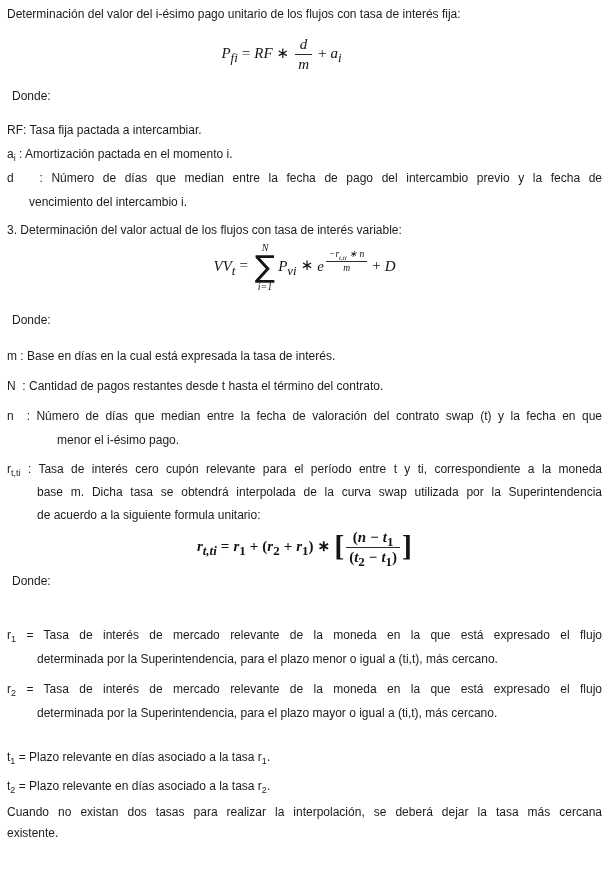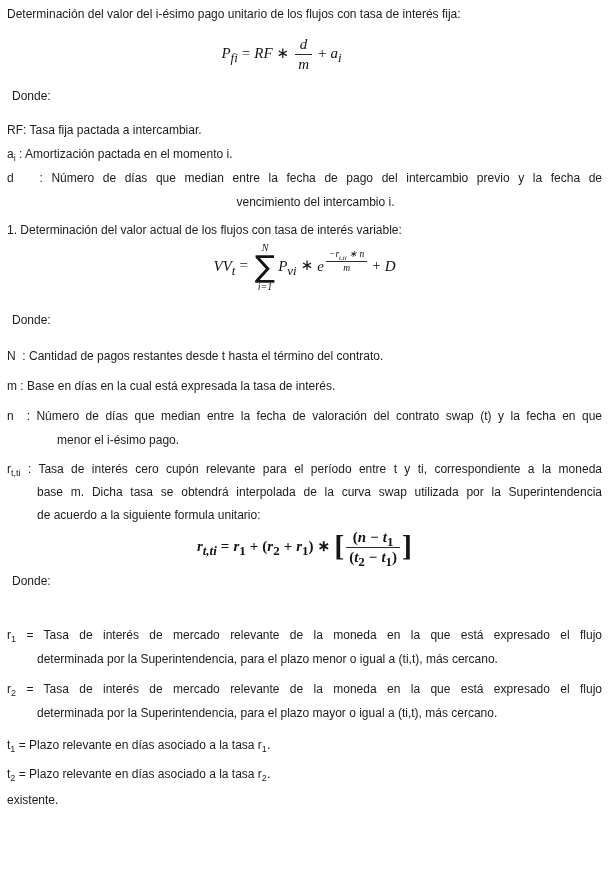--- a/index.html
+++ b/index.html
@@ -17,21 +17,21 @@
   .donde { margin:14px 0 14px 5px; }
   .donde2 { margin:20px 0 16px 5px; }
   .donde3 { margin:6px 0 34px 5px; }
   .heading { margin:8px 0 4px 0; line-height:16px; }
 
   .def { line-height:24px; margin:0; }
   .def.mb { margin-bottom:6px; }
   .def.tight { line-height:23px; }
   .jline { text-align:justify; text-align-last:justify; text-justify:inter-word; }
   .lline { text-align:left; }
-  .cont22 { padding-left:22px;text-align:center; }
+  .cont22 { padding-left:22px; }
   .cont30 { padding-left:30px; }
   .cont50 { padding-left:50px; }
 
   sub.bs { font-size:9px; line-height:0; }
 
   .closing { line-height:21px; margin-top:4px; }
 
   
   .formula {
     text-align:center;
@@ -77,35 +77,35 @@
     <div class="lline"><span>RF:</span><span> </span><span>Tasa fija pactada a intercambiar.</span></div>
   </div>
   <div class="def">
     <div class="lline"><span>a</span><sub class="bs">i</sub><span>&nbsp;: </span><span>Amortización pactada en el momento i.</span></div>
   </div>
   <div class="def">
     <div class="jline"><span>d</span><span>&nbsp;&nbsp;&nbsp;: </span><span>Número de días que median entre la fecha de pago del intercambio previo y la fecha de</span></div>
     <div class="lline cont22">vencimiento del intercambio i.</div>
   </div>
 
-  <div class="tline heading">1. Determinación del valor actual de los flujos con tasa de interés variable:</div>
+  <div class="tline heading">3. Determinación del valor actual de los flujos con tasa de interés variable:</div>
 
   <div class="formula f2"><span class="mi">VV</span><sub class="ms it">t</sub><span class="mo">=</span><span class="sum">
         <span class="lim">N</span>
         <span class="sigma">∑</span>
         <span class="lim">i=1</span>
       </span><span class="mi">P</span><sub class="ms it">vi</sub><span class="mo">∗</span><span class="mi">e</span><span class="exp"><span class="frac"><span class="num"><span class="mi">−r</span><sub class="ms it">t,ti</sub><span class="mi">&nbsp;∗ n</span></span><span class="den mi">m</span></span></span><span class="mo">+</span><span class="mi">D</span></div>
 
   <div class="tline donde2">Donde:</div>
 
   <div class="def mb">
-    <div class="lline"><span>N</span><span>&nbsp;&nbsp;: </span><span>Cantidad de pagos restantes desde t hasta el término del contrato.</span></div>
+    <div class="lline"><span>m</span><span>&nbsp;: </span><span>Base en días en la cual está expresada la tasa de interés.</span></div>
   </div>
   <div class="def mb">
-    <div class="lline"><span>m</span><span>&nbsp;: </span><span>Base en días en la cual está expresada la tasa de interés.</span></div>
+    <div class="lline"><span>N</span><span>&nbsp;&nbsp;: </span><span>Cantidad de pagos restantes desde t hasta el término del contrato.</span></div>
   </div>
   <div class="def mb">
     <div class="jline"><span>n</span><span>&nbsp;&nbsp;: </span><span>Número de días que median entre la fecha de valoración del contrato swap (t) y la fecha en que</span></div>
     <div class="lline cont50">menor el i-ésimo pago.</div>
   </div>
   <div class="def tight">
     <div class="jline"><span>r</span><sub class="bs">t,ti</sub><span>&nbsp;: </span><span>Tasa de interés cero cupón relevante para el período entre t y ti, correspondiente a la moneda</span></div>
     <div class="jline cont30">base m. Dicha tasa se obtendrá interpolada de la curva swap utilizada por la Superintendencia</div>
     <div class="lline cont30">de acuerdo a la siguiente formula unitario:</div>
   </div>
@@ -115,24 +115,25 @@
   <div class="tline donde3">Donde:</div>
 
   <div class="def mb">
     <div class="jline"><span>r</span><sub class="bs">1</sub><span>&nbsp;= </span><span>Tasa de interés de mercado relevante de la moneda en la que está expresado el flujo</span></div>
     <div class="lline cont30">determinada por la Superintendencia, para el plazo menor o igual a (ti,t), más cercano.</div>
   </div>
   <div class="def">
     <div class="jline"><span>r</span><sub class="bs">2</sub><span>&nbsp;= </span><span>Tasa de interés de mercado relevante de la moneda en la que está expresado el flujo</span></div>
     <div class="lline cont30">determinada por la Superintendencia, para el plazo mayor o igual a (ti,t), más cercano.</div>
   </div>
-  <div class="def" style="margin-top:8px;">
+  <div class="def" style="margin-top:20px;">
     <div class="lline"><span>t</span><sub class="bs">1</sub><span>&nbsp;= </span><span>Plazo relevante en días asociado a la tasa r</span><sub class="bs">1</sub><span>.</span></div>
   </div>
   <div class="def" style="margin-top:5px;">
     <div class="lline"><span>t</span><sub class="bs">2</sub><span>&nbsp;= </span><span>Plazo relevante en días asociado a la tasa r</span><sub class="bs">2</sub><span>.</span></div>
   </div>
 
   <div class="closing">
+    <div class="jline">Cuando no existan dos tasas para realizar la interpolación, se deberá dejar la tasa más cercana</div>
     <div class="lline">existente.</div>
   </div>
 
 </div>
 
 </body></html>

